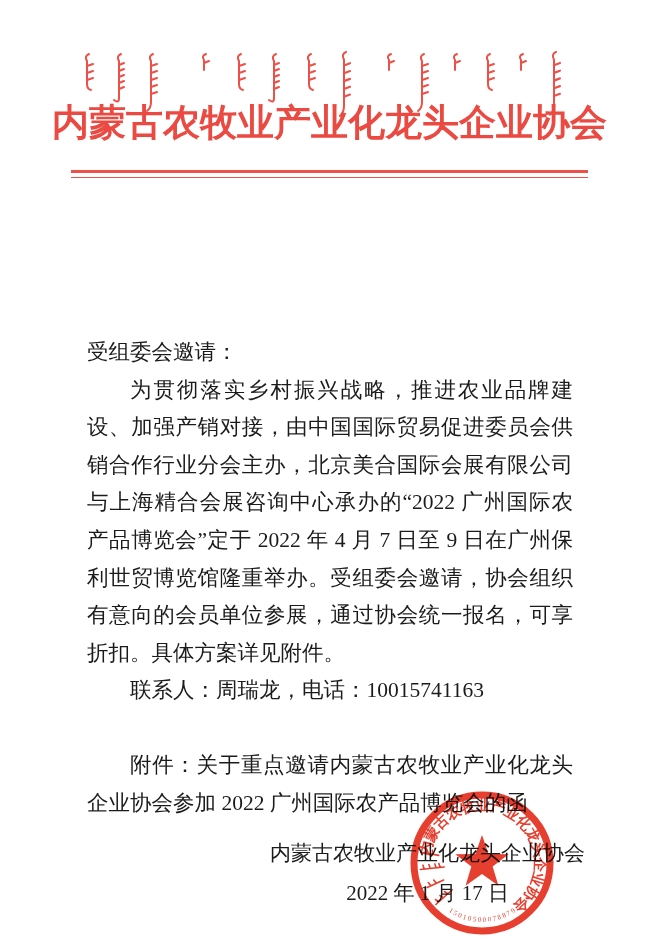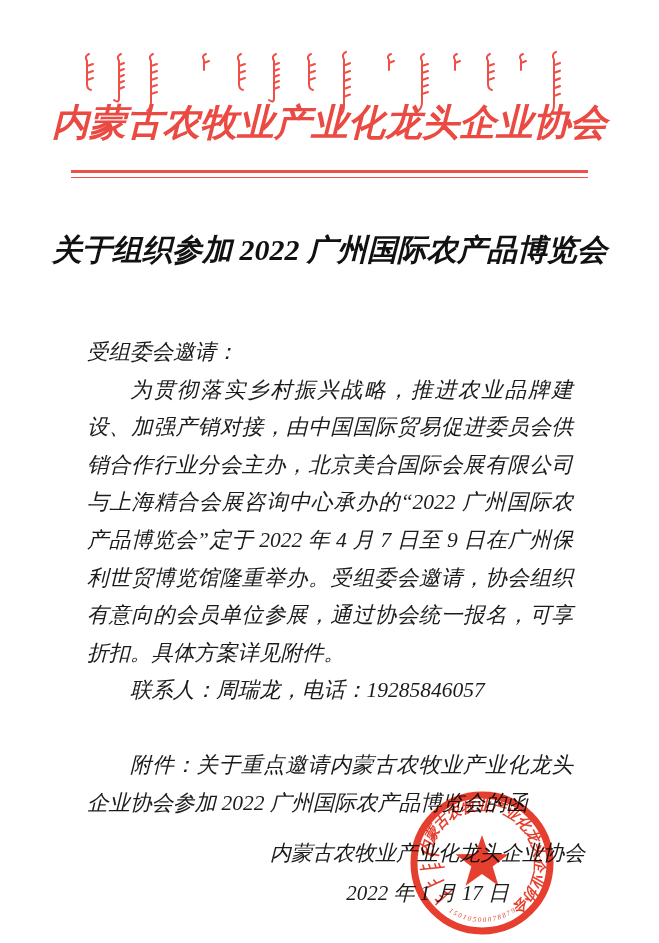--- a/index.html
+++ b/index.html
@@ -1,18 +1,18 @@
 <!DOCTYPE html>
 <html><head>
 <meta charset="utf-8">
 <style>
   html,body{margin:0;padding:0;background:#ffffff;}
   .page{
     position:relative;width:659px;height:943px;background:#ffffff;overflow:hidden;
-    font-family:"Liberation Serif","DejaVu Serif",serif;color:#1b1b1b;font-style:italic;
+    font-family:"Liberation Serif","DejaVu Serif",serif;color:#1b1b1b;
   }
   
   .mongolian-row{position:absolute;top:46px;left:72px;width:516px;height:74px;}
   .org-name{
     position:absolute;top:98px;left:0;width:659px;text-align:center;
     font-size:37px;font-weight:bold;color:#ea4a42;white-space:nowrap;letter-spacing:0;
   }
   .rule-thick{position:absolute;top:170px;left:71px;width:517px;height:0;border-top:3px solid #f0504a;}
   .rule-thin{position:absolute;top:177px;left:71px;width:517px;height:0;border-top:1px solid #f0504a;}
   
@@ -77,27 +77,26 @@
     <use href="#mgS" x="448" y="8"></use>
     <use href="#mgT" transform="translate(481,6) scale(1,1.1)"></use>
   </svg>
 
   <div class="org-name">内蒙古农牧业产业化龙头企业协会</div>
 
   <div class="rule-thick"></div>
   <div class="rule-thin"></div>
 
   <div class="doc-title">
-    <div>关于组织参加 2022 广州国际农产品博览会</div>
   </div>
 
   <div class="body-text">
     <div>受组委会邀请：</div>
     <div class="indent">为贯彻落实乡村振兴战略，推进农业品牌建设、加强产销对接，由中国国际贸易促进委员会供销合作行业分会主办，北京美合国际会展有限公司与上海精合会展咨询中心承办的“2022 广州国际农产品博览会”定于 2022 年 4 月 7 日至 9 日在广州保利世贸博览馆隆重举办。受组委会邀请，协会组织有意向的会员单位参展，通过协会统一报名，可享折扣。具体方案详见附件。</div>
-    <div class="indent">联系人：周瑞龙，电话：19285846057</div>
+    <div class="indent">联系人：周瑞龙，电话：10015741163</div>
     <div class="indent attachment">附件：关于重点邀请内蒙古农牧业产业化龙头企业协会参加 2022 广州国际农产品博览会的函</div>
   </div>
 
   <div class="signature">
     <div>内蒙古农牧业产业化龙头企业协会</div>
     <div>2022 年 1 月 17 日</div>
   </div>
 
   <svg class="seal" viewBox="-80 -80 160 160" xmlns="http://www.w3.org/2000/svg">
     <circle r="68" fill="none" stroke="#e5301f" stroke-width="7"></circle>

